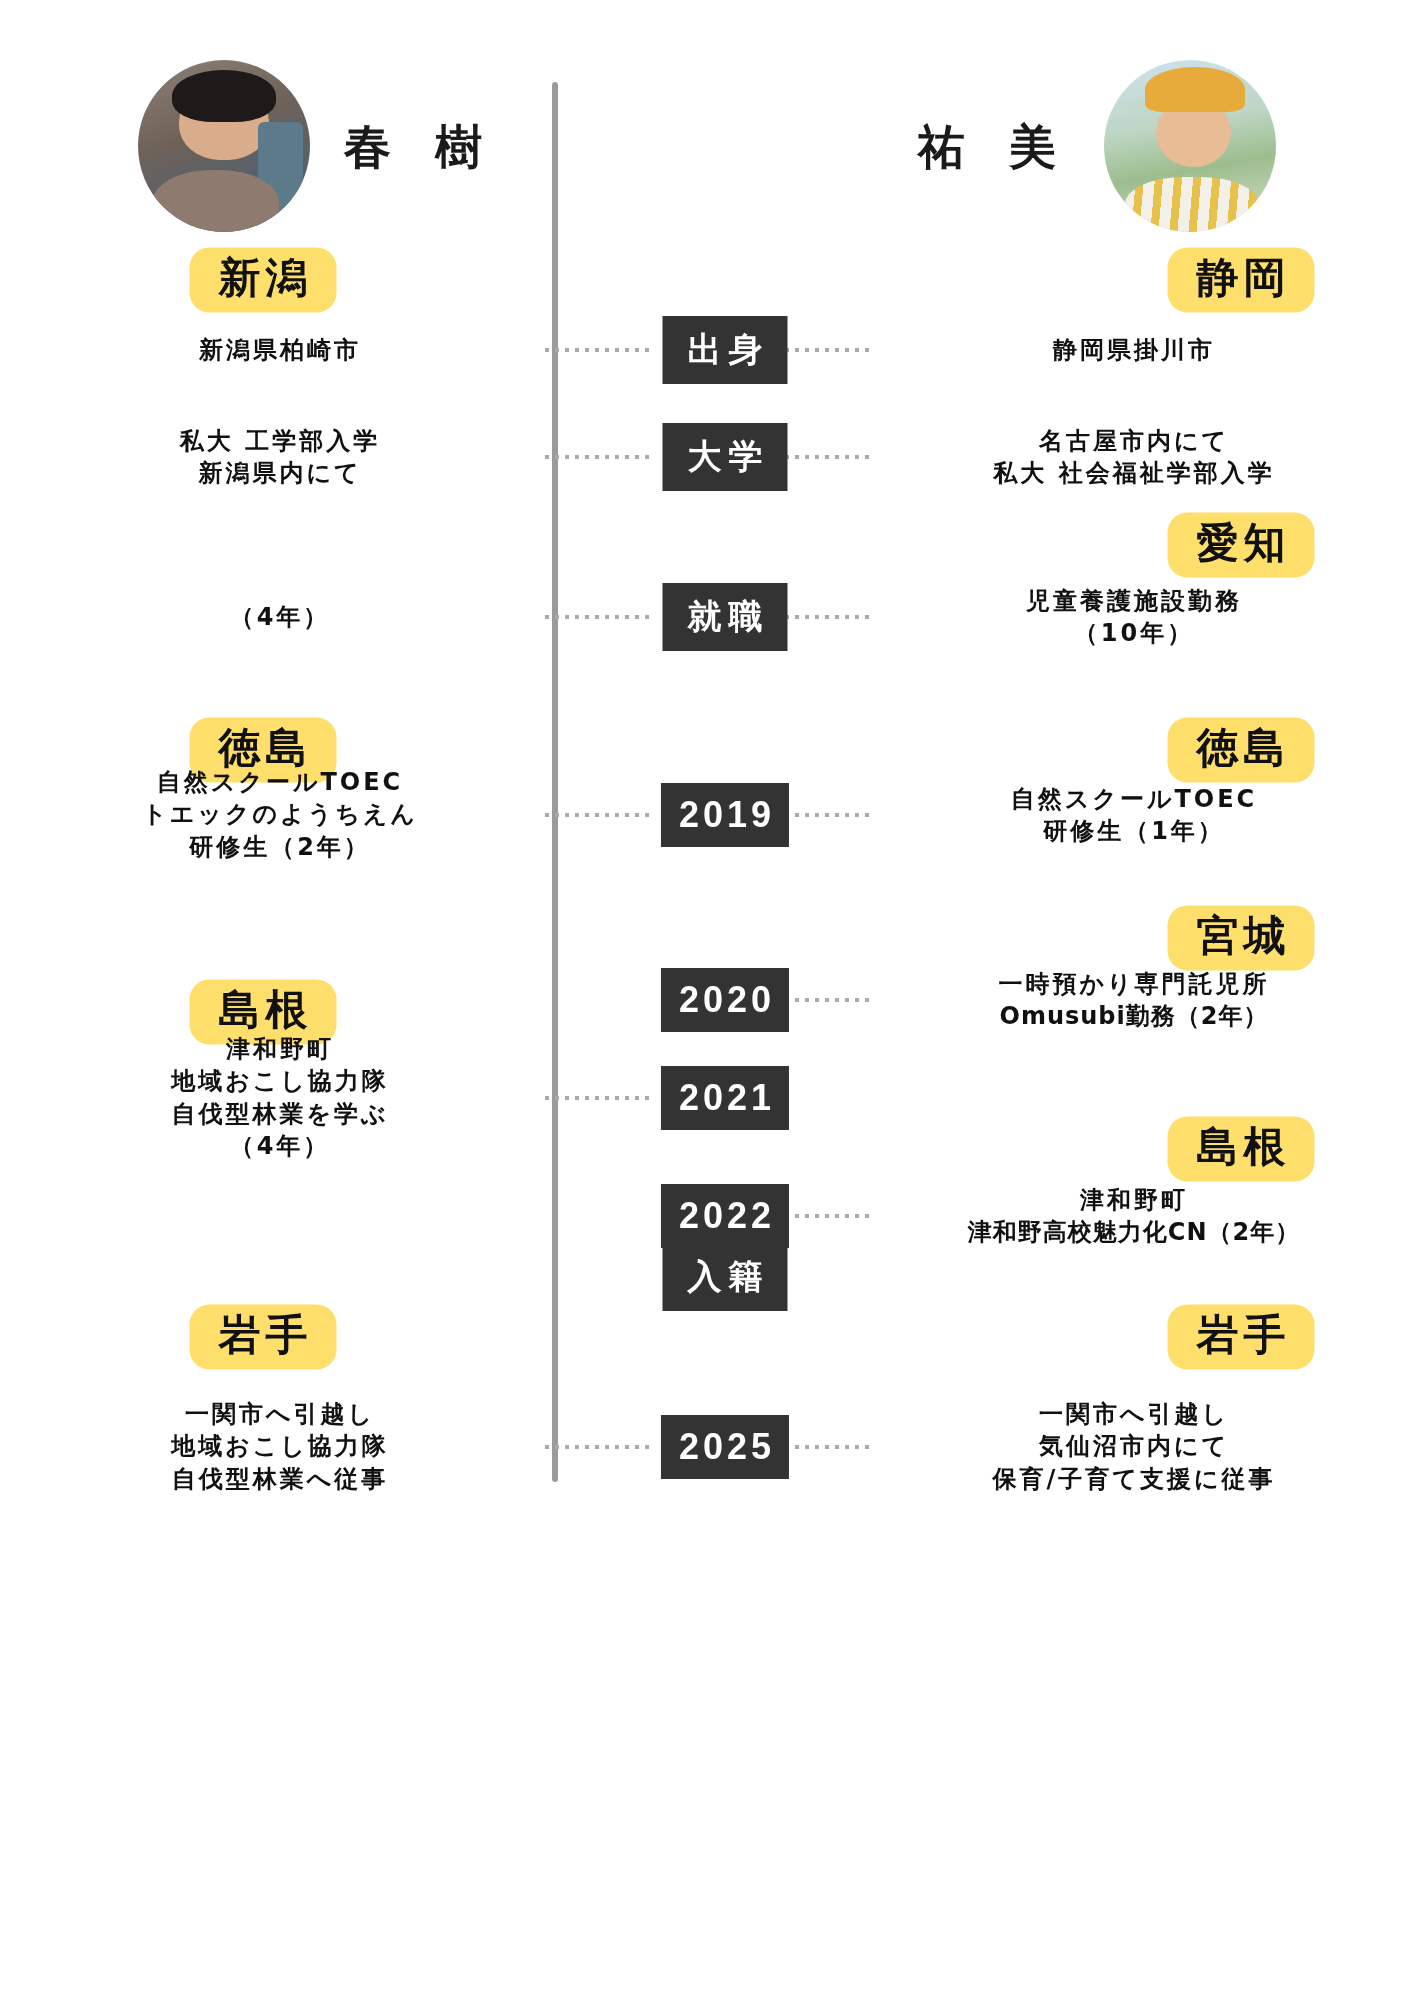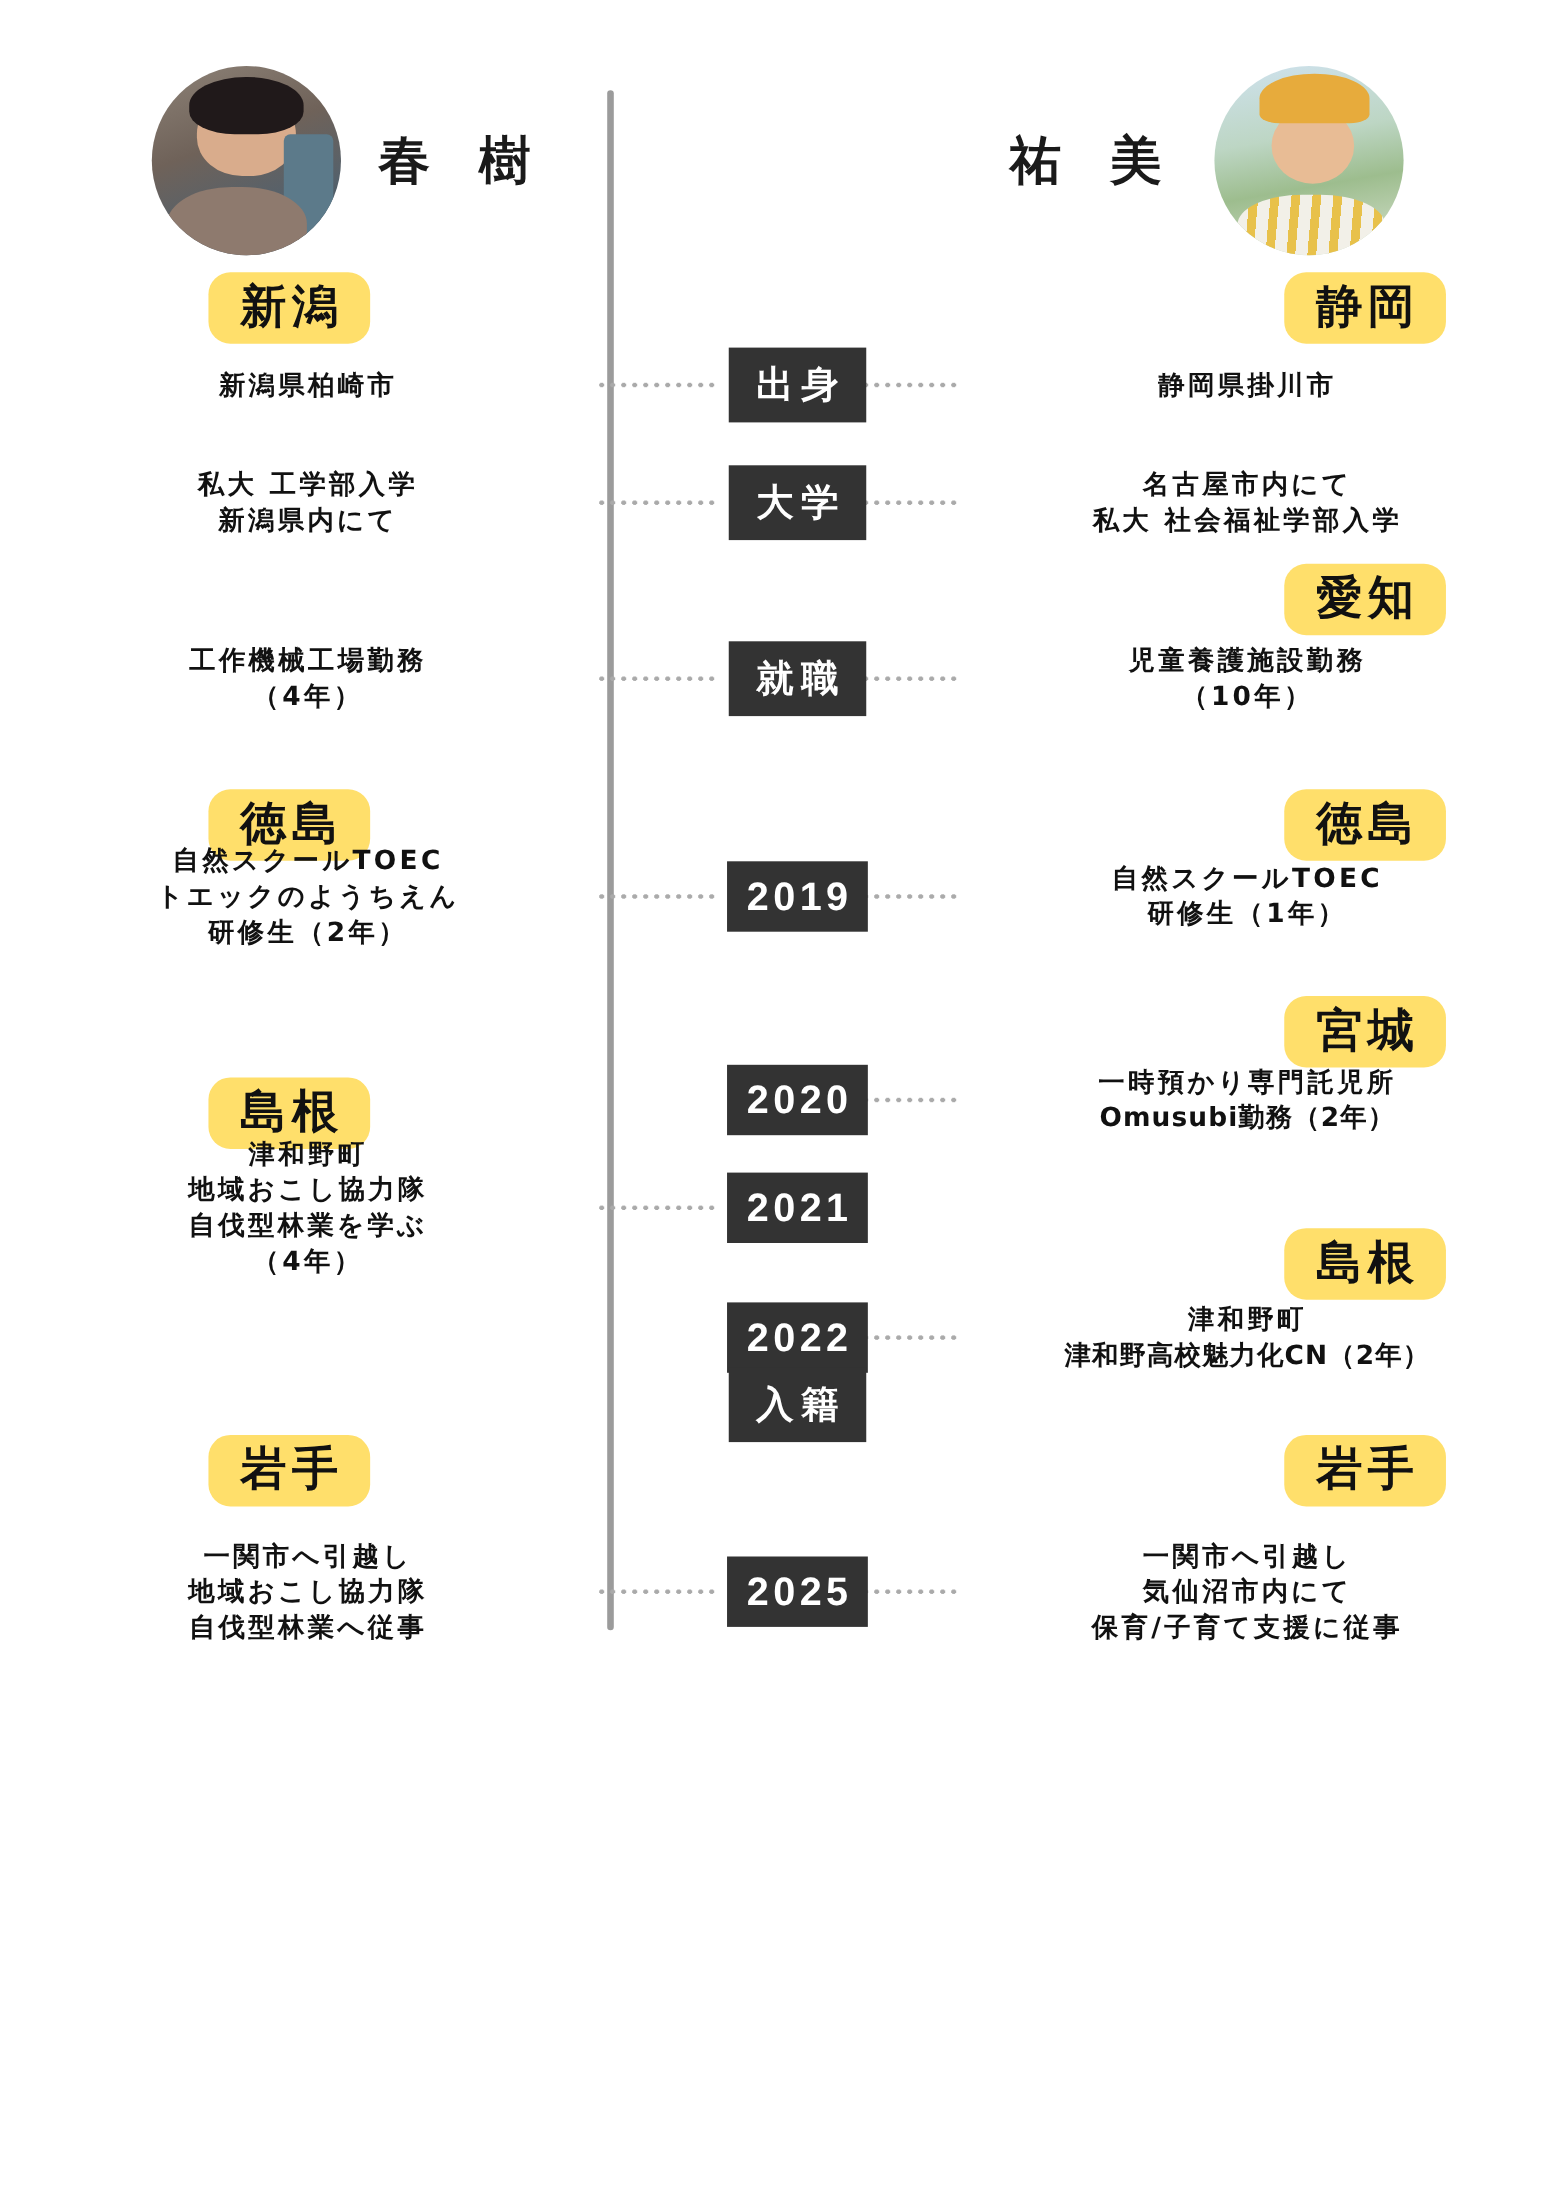--- a/index.html
+++ b/index.html
@@ -272,21 +272,20 @@
         <div class="entry right">
           <div class="line">名古屋市内にて</div>
           <div class="line">私大 社会福祉学部入学</div>
         </div>
       </div>
       <div class="row" style="top: 617px;">
         <div class="dots l"></div>
         <div class="dots r"></div>
         <div class="marker label">就職</div>
         <div class="entry left">
-          <div class="line">工作機械工場勤務</div>
           <div class="line">（4年）</div>
         </div>
         <div class="entry right">
           <div class="line">児童養護施設勤務</div>
           <div class="line">（10年）</div>
         </div>
       </div>
       <div class="row" style="top: 815px;">
         <div class="dots l"></div>
         <div class="dots r"></div>

